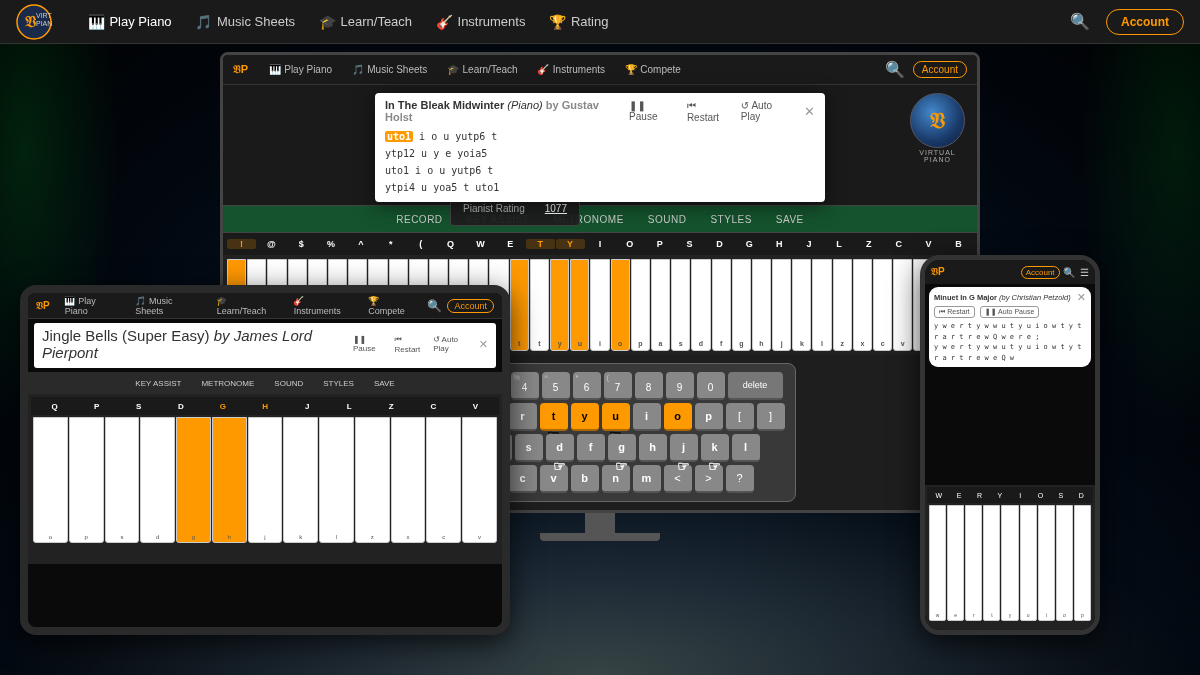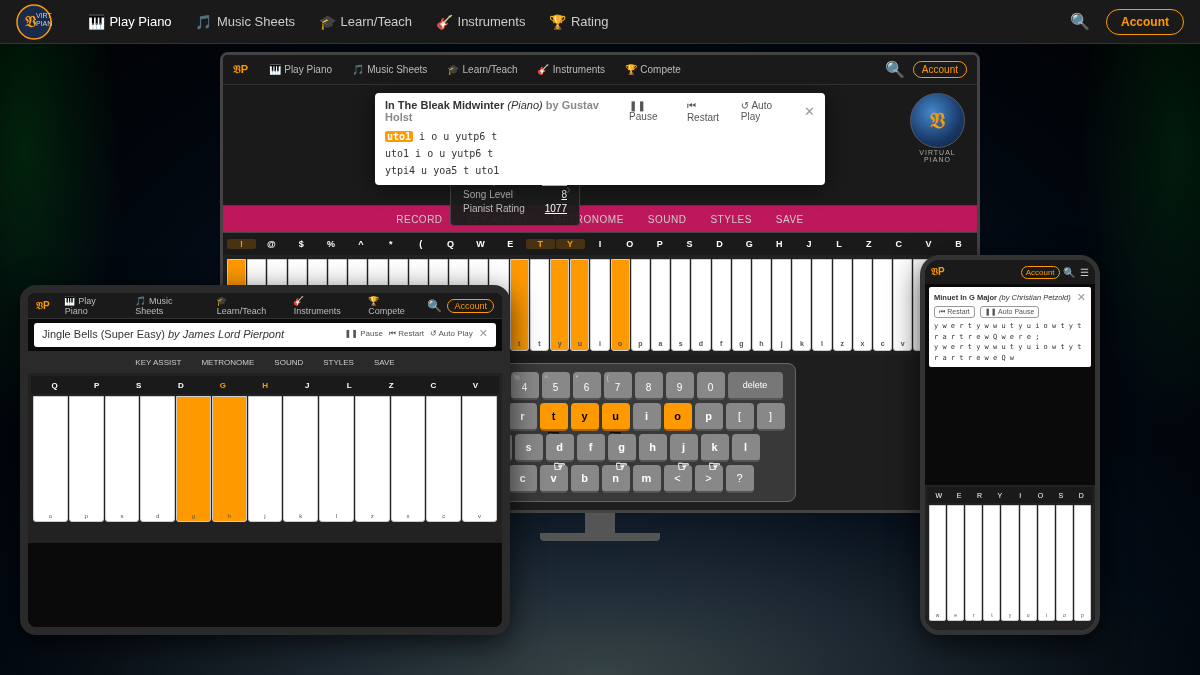--- a/index.html
+++ b/index.html
@@ -198,21 +198,21 @@
       position: absolute;
       right: 8px;
       top: 50%;
       transform: translateY(-50%);
       color: #666;
       font-size: 14px;
     }
 
     
     .piano-controls {
-      background: #be185d;
+      background: #14532d;
       height: 28px;
       display: flex;
       align-items: center;
       justify-content: center;
       gap: 24px;
       border-top: 1px solid #444;
       border-bottom: 1px solid #444;
     }
     .ctrl-item {
       font-size: 10px;
@@ -443,20 +443,21 @@
             <span style="font-size:11px; color:#333; font-weight:bold;">In The Bleak Midwinter <span style="font-style:italic; font-weight:normal;">(Piano)</span> <span style="color:#888;">by Gustav Holst</span></span>
             <div style="display:flex; gap:10px; align-items:center;">
               <span style="font-size:10px; color:#555; cursor:pointer;">❚❚ Pause</span>
               <span style="font-size:10px; color:#555; cursor:pointer;">⏮ Restart</span>
               <span style="font-size:10px; color:#555; cursor:pointer;">↺ Auto Play</span>
               <span style="font-size:13px; color:#999; cursor:pointer;">✕</span>
             </div>
           </div>
           <div style="font-family:monospace; font-size:10px; color:#333; line-height:1.7;">
             <div><span style="background:#f90;color:white;padding:0 2px;border-radius:2px;font-weight:bold;">uto1</span>  i o u   yutp6   t </div>
+            <div> ytp12  u y e   yoia5 </div>
             <div> uto1   i o u   yutp6   t </div>
             <div> ytpi4  u   yoa5  t  uto1 </div>
           </div>
         </div>
 
         <div style="position:absolute; top:8px; right:12px; z-index:30; text-align:center;">
           <div style="width:55px; height:55px; border-radius:50%; background:radial-gradient(circle at 40% 35%, #4488cc, #1a3a6a 60%, #0a1a3a); display:flex; align-items:center; justify-content:center; border:1px solid #556; overflow:hidden;">
             <span style="font-size:22px; color:#f90; font-weight:bold;">𝔙</span>
           </div>
           <div style="font-size:7px; color:#aaa; letter-spacing:1px; margin-top:1px;">VIRTUAL<br>PIANO</div>
@@ -745,21 +746,21 @@
       <span class="tablet-nav-item">🎸 Instruments</span>
       <span class="tablet-nav-item">🏆 Compete</span>
       <div class="tablet-nav-right">
         <span style="color:#ccc;font-size:12px;">🔍</span>
         <span class="tablet-account">Account</span>
       </div>
     </div>
 
     <div style="margin:4px 6px;background:white;border-radius:3px;padding:4px 8px;">
       <div style="display:flex;align-items:center;justify-content:space-between;margin-bottom:3px;">
-        <span style="font-size:11px;color:#333;">Jingle Bells (Super Easy) <span style="font-style:italic;">by James Lord Pierpont</span></span>
+        <span style="font-size:15px;color:#333;">Jingle Bells (Super Easy) <span style="font-style:italic;">by James Lord Pierpont</span></span>
         <div style="display:flex;gap:6px;align-items:center;">
           <span style="font-size:8px;color:#555;cursor:pointer;">❚❚ Pause</span>
           <span style="font-size:8px;color:#555;cursor:pointer;">⏮ Restart</span>
           <span style="font-size:8px;color:#555;cursor:pointer;">↺ Auto Play</span>
           <span style="font-size:11px;color:#999;cursor:pointer;">✕</span>
         </div>
       </div>
       <div style="font-family:monospace;font-size:8px;color:#333;line-height:1.6;">
       </div>
     </div>
@@ -837,21 +838,21 @@
   <div class="phone-screen">
     <div class="phone-topbar">
       <span class="phone-logo">𝔙P</span>
       <div class="phone-right">
         <span class="phone-account-btn">Account</span>
         <span style="color:#ccc;font-size:10px;">🔍</span>
         <span style="color:#ccc;font-size:10px;">☰</span>
       </div>
     </div>
 
-    <div style="margin:3px 4px;background:white;border-radius:2px;padding:4px 5px;">
+    <div style="margin:3px 4px;background:white;border-radius:9px;padding:4px 5px;">
       <div style="display:flex;align-items:center;justify-content:space-between;margin-bottom:2px;">
         <span style="font-size:7.5px;color:#333;font-weight:bold;">Minuet In G Major <span style="font-style:italic;font-weight:normal;">(by Christian Petzold)</span></span>
         <span style="font-size:11px;color:#999;cursor:pointer;">✕</span>
       </div>
       <div style="display:flex;gap:5px;margin-bottom:3px;">
         <span style="font-size:7px;color:#555;cursor:pointer;border:1px solid #999;padding:1px 4px;border-radius:3px;">⏮ Restart</span>
         <span style="font-size:7px;color:#555;cursor:pointer;border:1px solid #999;padding:1px 4px;border-radius:3px;">❚❚ Auto Pause</span>
       </div>
       <div style="font-family:monospace;font-size:7px;color:#333;line-height:1.5;">
         <div>y w e r t y w w u t y u i o w t y t</div>

